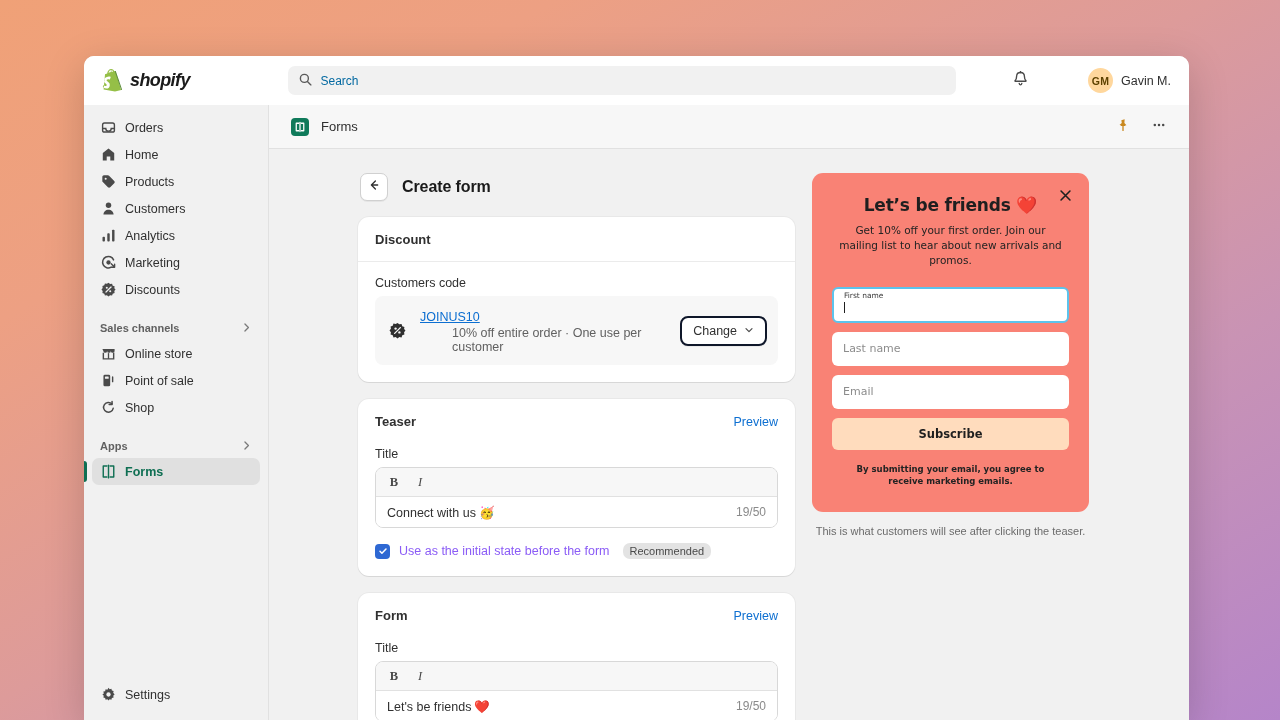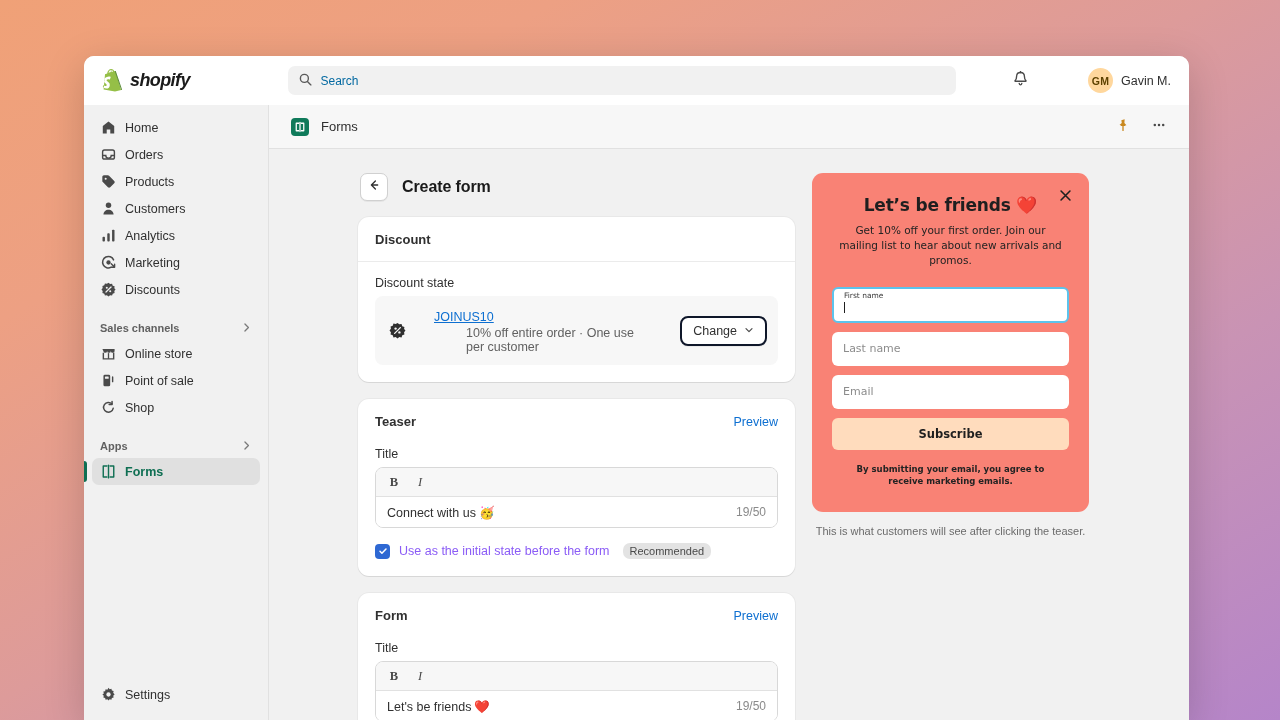--- a/index.html
+++ b/index.html
@@ -268,21 +268,21 @@
     margin-bottom: 6px;
   }
 
   
   .discount-row {
     background: #f7f7f7;
     border-radius: 8px;
     padding: 11px 11px 11px 13px;
     display: flex;
     align-items: center;
-    gap: 28px;
+    gap: 14px;
   }
   .discount-ico { flex: 0 0 18px; display: flex; align-items: center; justify-content: center; }
   .discount-texts { flex: 1; min-width: 0; }
   .discount-code {
     font-size: 12.5px;
     color: #0d6fd1;
     text-decoration: underline;
     cursor: pointer;
     display: inline-block;
     margin-bottom: 2px;
@@ -501,34 +501,34 @@
     </div>
   </div>
 
   <div class="body-split">
 
     <div class="sidebar">
 
       <div class="nav-item">
         <span class="ico">
           <svg width="15" height="15" viewBox="0 0 16 16">
-              <path d="M8 1.6 1.9 6.3v8.1h4.2v-4.2h3.8v4.2h4.2V6.3z" fill="#4a4a4a"></path>
-            </svg>
-        </span>
-        <span>Home</span>
-      </div>
-
-      <div class="nav-item">
-        <span class="ico">
-          <svg width="15" height="15" viewBox="0 0 16 16">
               <rect x="1.7" y="3.2" width="12.6" height="9.6" rx="2" fill="none" stroke="#4a4a4a" stroke-width="1.5"></rect>
               <path d="M1.9 9h3.2a2.9 2.9 0 0 0 5.8 0h3.2" fill="none" stroke="#4a4a4a" stroke-width="1.5"></path>
             </svg>
         </span>
         <span>Orders</span>
+      </div>
+
+      <div class="nav-item">
+        <span class="ico">
+          <svg width="15" height="15" viewBox="0 0 16 16">
+              <path d="M8 1.6 1.9 6.3v8.1h4.2v-4.2h3.8v4.2h4.2V6.3z" fill="#4a4a4a"></path>
+            </svg>
+        </span>
+        <span>Home</span>
       </div>
 
       <div class="nav-item">
         <span class="ico">
           <svg width="15" height="15" viewBox="0 0 16 16">
               <path d="M14.1 7.4 8.6 1.9a1.6 1.6 0 0 0-1.2-.5H3.1c-.9 0-1.7.8-1.7 1.7v4.3c0 .5.2.9.5 1.2l5.5 5.5c.7.7 1.8.7 2.4 0l4.3-4.3c.7-.6.7-1.7 0-2.4z" fill="#4a4a4a"></path>
               <circle cx="5" cy="5" r="1.1" fill="#f1f1f1"></circle>
             </svg>
         </span>
         <span>Products</span>
@@ -700,21 +700,21 @@
                 </span>
               </span>
               <span class="page-title">Create form</span>
             </div>
 
             <div class="card">
               <div class="card-head">
                 <span class="card-title">Discount</span>
               </div>
               <div class="card-body">
-                <div class="field-label">Discount state</div>
+                <div class="field-label">Customers code</div>
                 <div class="discount-row">
                   <span class="discount-ico">
                     <svg width="17" height="17" viewBox="0 0 16 16">
                         <path d="M8 .9l1.7 1.3 2.1-.3.7 2 2 .7-.3 2.1L15.5 8l-1.3 1.7.3 2.1-2 .7-.7 2-2.1-.3L8 15.5l-1.7-1.3-2.1.3-.7-2-2-.7.3-2.1L.5 8l1.3-1.7-.3-2.1 2-.7.7-2 2.1.3z" fill="#303030"></path>
                         <circle cx="6.2" cy="6.2" r="1.1" fill="#f7f7f7"></circle>
                         <circle cx="9.8" cy="9.8" r="1.1" fill="#f7f7f7"></circle>
                         <line x1="5.3" y1="10.7" x2="10.7" y2="5.3" stroke="#f7f7f7" stroke-width="1.3" stroke-linecap="round"></line>
                       </svg>
                   </span>
                   <span class="discount-texts">

